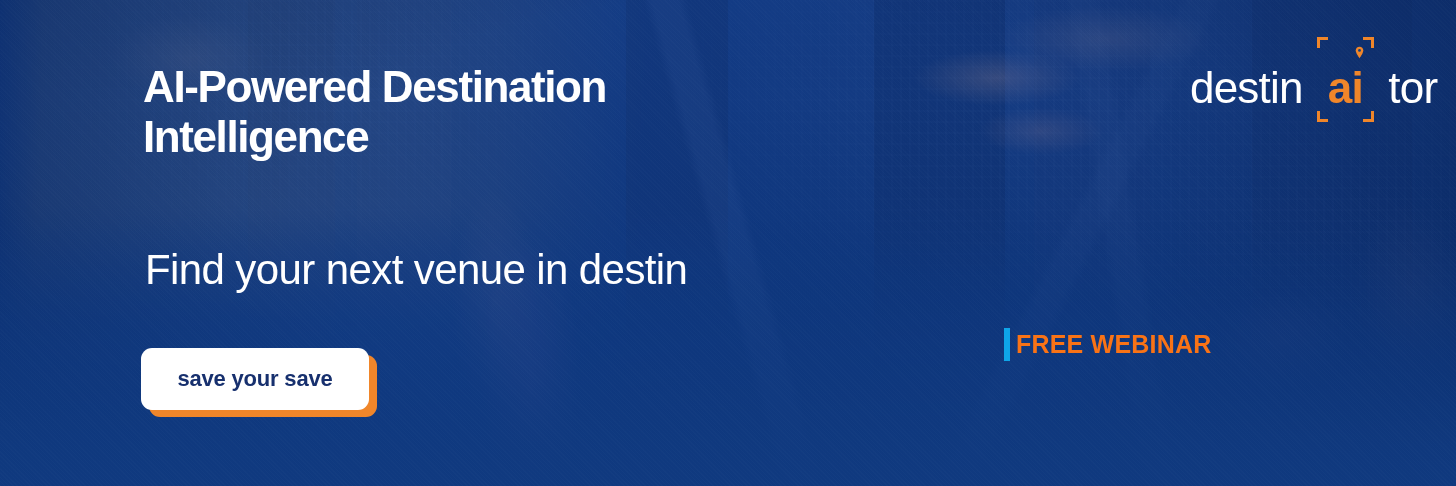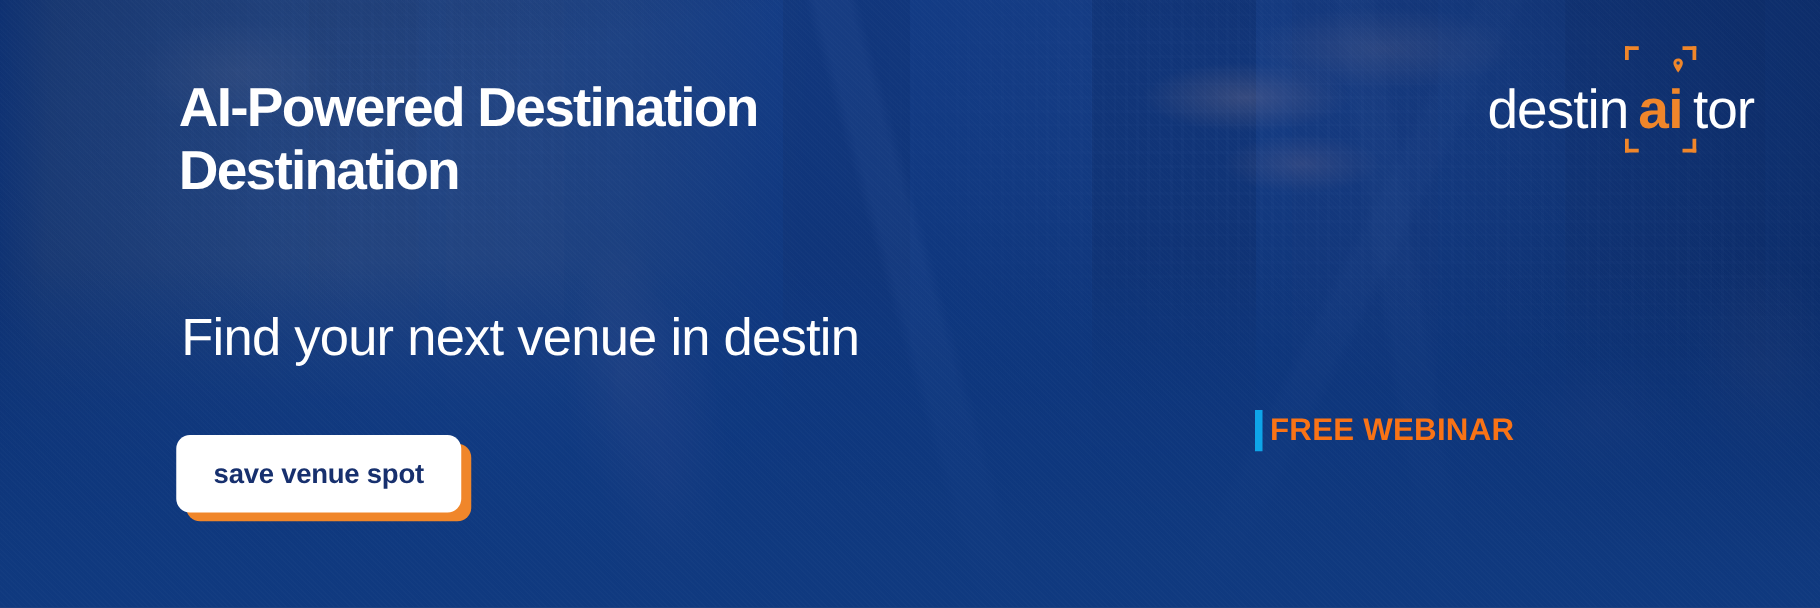--- a/index.html
+++ b/index.html
@@ -179,21 +179,21 @@
     font-size:44px;
     font-weight:300;
     letter-spacing:-0.8px;
     line-height:1;
     white-space:nowrap;
   }
   .logo-ai-wrap {
     position:relative;
     display:inline-block;
     padding:0 7px;
-    margin:0 1px;
+    margin:0 18px;
   }
   .logo-ai {
     color:#f0862a;
     font-weight:700;
     letter-spacing:-0.5px;
   }
   .corner {
     position:absolute;
     width:11px; height:11px;
     border:3px solid #f0862a;
@@ -219,28 +219,28 @@
   <div class="bg-layer bg-streets"></div>
   <div class="bg-layer bg-warm"></div>
   <div class="bg-layer bg-overlay"></div>
   <div class="bg-layer bg-fade"></div>
   <div class="bg-layer bg-grain"></div>
 
   <div class="content">
 
     <h1 class="headline">
       <span class="line">AI-Powered Destination</span>
-      <span class="line">Destination</span>
+      <span class="line">Intelligence</span>
     </h1>
 
     <p class="subhead">Find your next venue in destin</p>
 
     <div class="cta-wrap">
       <div class="cta-shadow"></div>
-      <button class="cta-button">save venue spot</button>
+      <button class="cta-button">save your save</button>
     </div>
 
     <div class="event">
       <div class="event-kicker">FREE WEBINAR</div>
     </div>
 
     <div class="logo">
       <span>destin</span>
       <span class="logo-ai-wrap">
         <span class="corner tl"></span>

